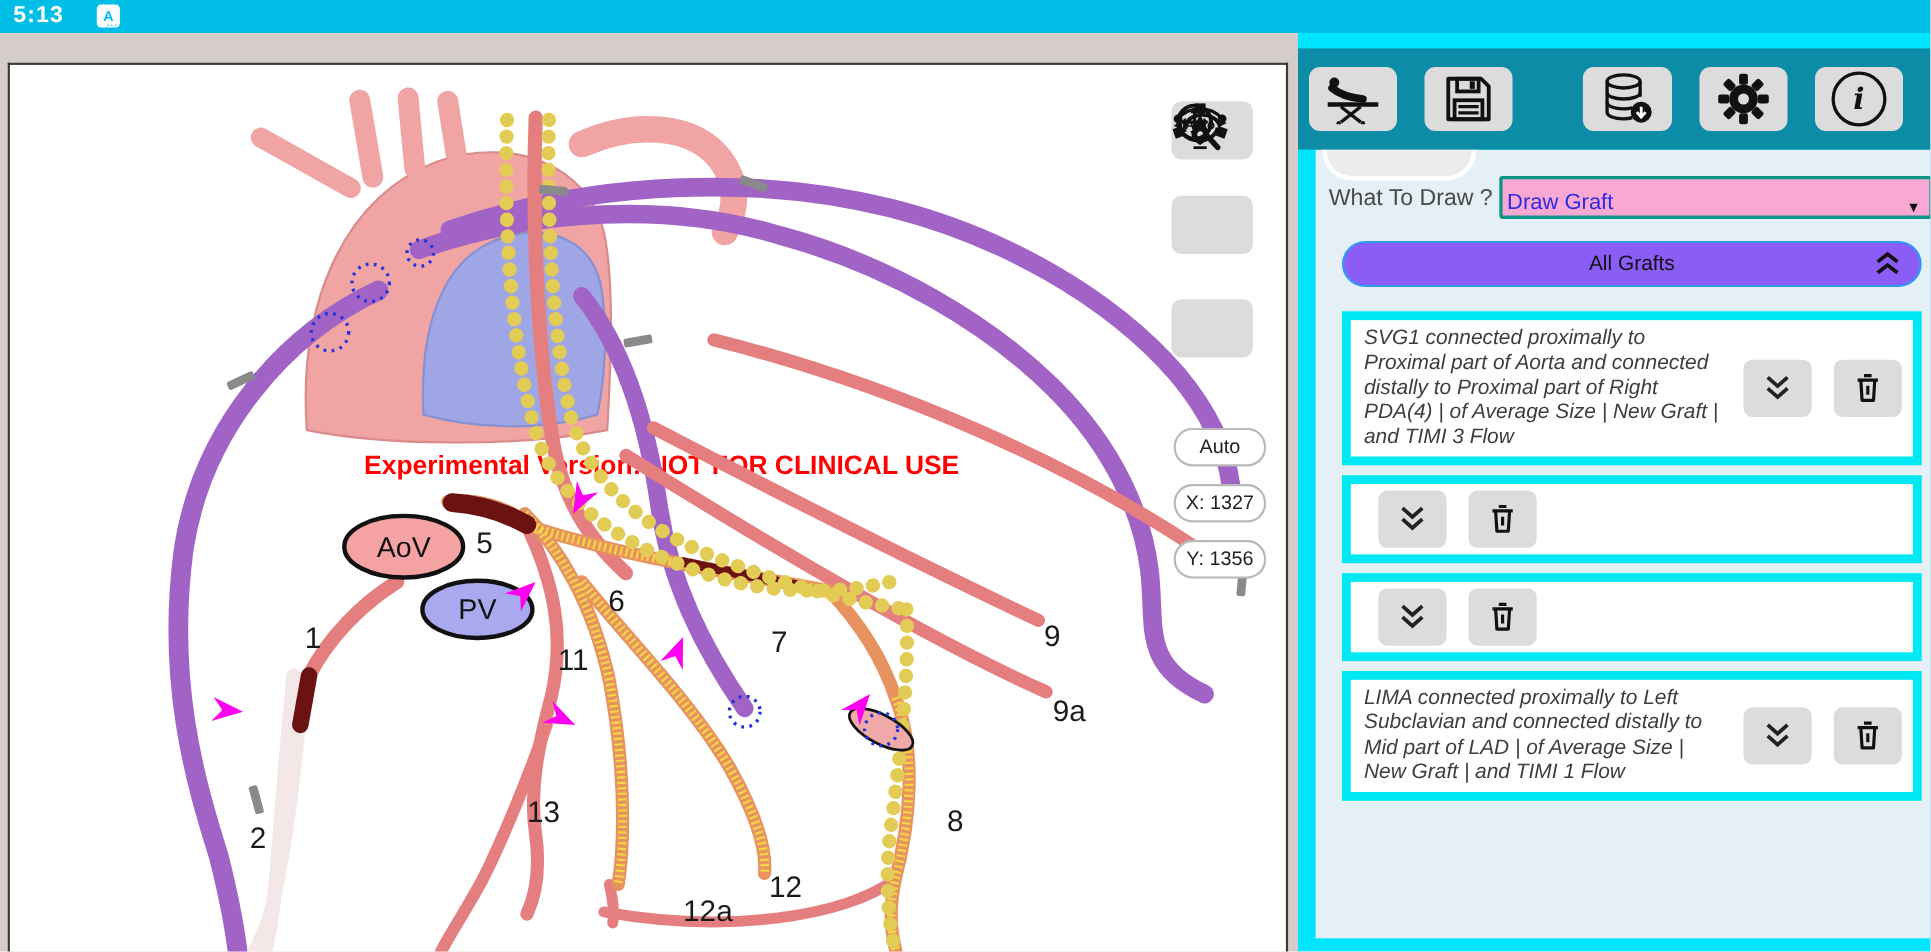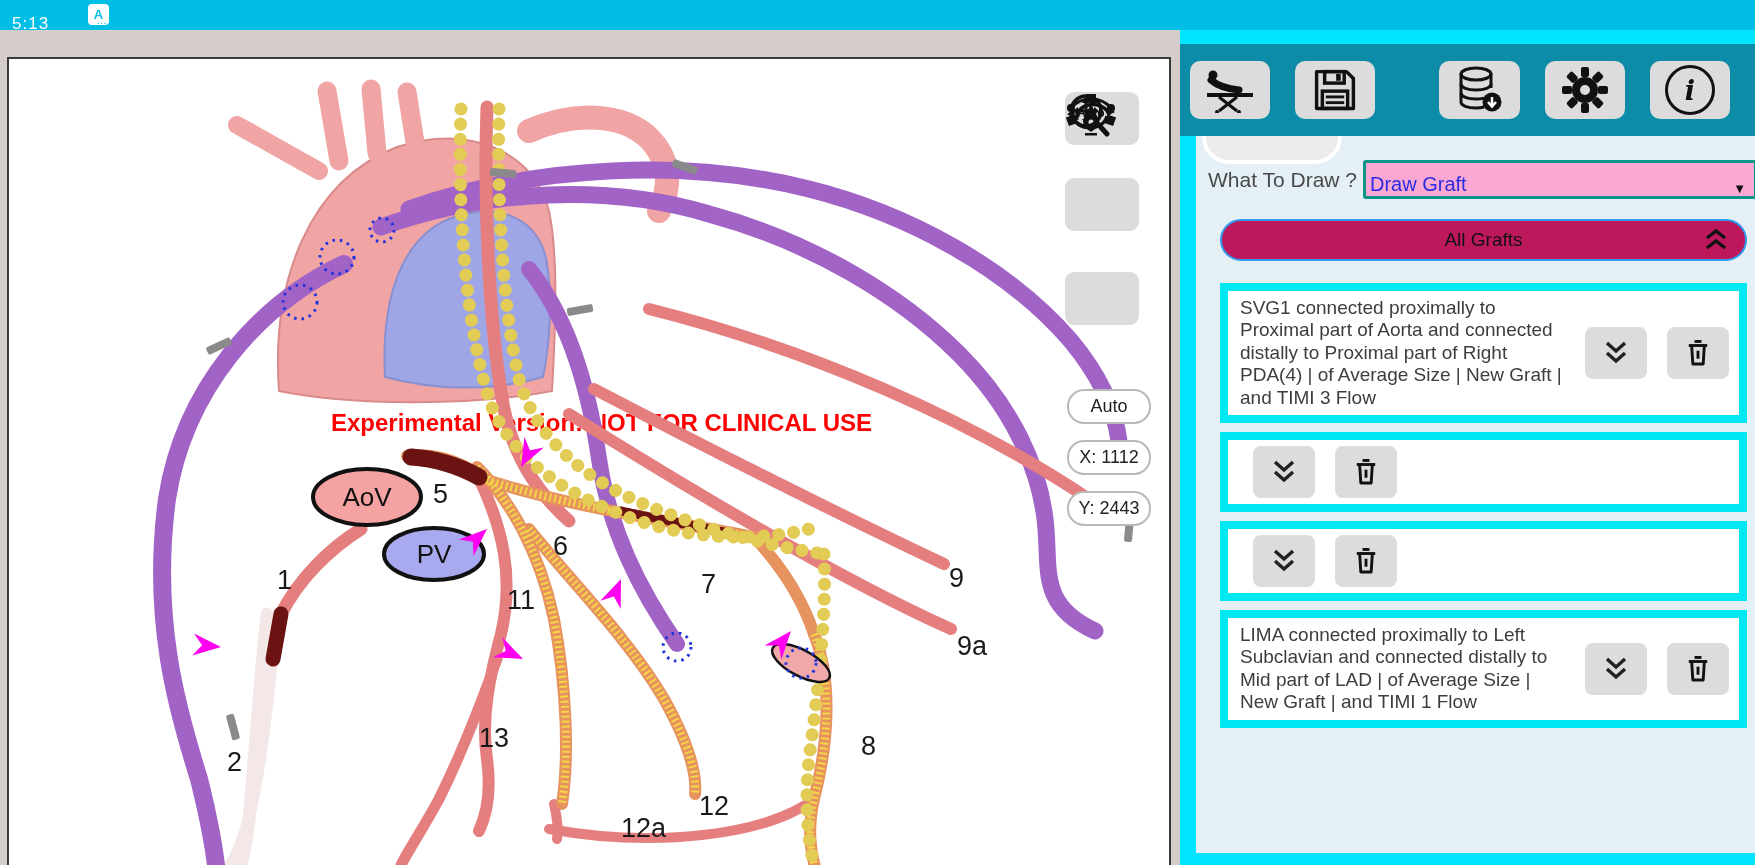--- a/index.html
+++ b/index.html
@@ -3,21 +3,21 @@
 <meta charset="utf-8">
 <style>
   html,body{margin:0;padding:0;}
   body{
     width:1755px;height:865px;position:relative;overflow:hidden;
     background:#D5CDC9;font-family:"Liberation Sans",sans-serif;
     -webkit-font-smoothing:antialiased;
   }
   
   .status-bar{position:absolute;left:0;top:0;width:1755px;height:30px;background:#00BEE6;z-index:50;}
-  .status-time{position:absolute;left:12px;top:14px;color:#fff;font-size:17px;font-weight:normal;letter-spacing:1px;}
+  .status-time{position:absolute;left:12px;top:2px;color:#fff;font-size:21px;font-weight:bold;letter-spacing:1px;}
   .status-app-icon{position:absolute;left:88px;top:4px;width:21px;height:21px;background:#fff;border-radius:4px;
     display:flex;align-items:center;justify-content:center;color:#00BEE6;font-weight:bold;font-size:13px;}
   .status-app-icon .dots{position:absolute;right:2px;bottom:1px;font-size:8px;color:#00BEE6;letter-spacing:1px;line-height:4px;}
   
   .canvas{position:absolute;left:7px;top:57px;width:1160px;height:808px;background:#fff;border:2px solid #3a3a3a;border-bottom:none;}
   .canvas svg{position:absolute;left:0;top:0;}
   .warning-text{fill:#FF0000;font-size:24px;font-weight:bold;font-family:"Liberation Sans",sans-serif;}
   .num-label{fill:#1a1a1a;font-size:27px;font-family:"Liberation Sans",sans-serif;}
   .valve-text{fill:#111;font-size:26px;text-anchor:middle;font-family:"Liberation Sans",sans-serif;}
   .dart{fill:#FF00F0;}
@@ -34,24 +34,24 @@
   .panel-header{position:relative;z-index:3;margin-top:14px;height:92px;background:#0D8CA8;display:flex;align-items:center;padding:0 0 0 10px;}
   .hdr-btn{width:82px;height:58px;background:#DCDCDC;border-radius:10px;border:none;display:flex;align-items:center;justify-content:center;margin-right:25px;padding:0;}
   .hdr-spacer{width:40px;}
   .partial-button{position:absolute;z-index:2;left:22px;top:72px;width:132px;height:54px;border-radius:27px;background:#ECECEC;border:4px solid #fff;}
   .panel-body{position:absolute;z-index:1;left:16px;top:106px;width:575px;height:717px;background:#E4EFF6;}
   .what-row{display:flex;align-items:center;justify-content:space-between;margin:24px 14px 20px 12px;}
   .what-label{font-size:21px;color:#4a4a4a;}
   .draw-select{width:376px;height:33px;background:#f9a8d4;border:3px solid #0B9488;border-radius:3px;
     display:flex;align-items:flex-end;color:#2B2BE2;font-size:20px;padding:0 8px 0 4px;justify-content:space-between;}
   .draw-select .arr{color:#111;font-size:13px;}
-  .all-grafts-btn{position:relative;margin:0 24px 22px 24px;height:38px;border-radius:21px;background:#be185d;border:2px solid #2E9BF0;
+  .all-grafts-btn{position:relative;margin:0 24px 22px 24px;height:38px;border-radius:21px;background:#8b5cf6;border:2px solid #2E9BF0;
     display:flex;align-items:center;justify-content:center;font-size:19px;color:#111;}
   .all-grafts-btn svg{position:absolute;right:16px;top:7px;}
-  .graft-card{margin:0 24px 9px 24px;background:#00E9F2;padding:8px;}
+  .graft-card{margin:0 24px 9px 24px;background:#00E9F2;padding:8px;font-style:italic;}
   .graft-inner{background:#fff;display:flex;align-items:center;padding:6px 6px 6px 12px;}
   .graft-text{flex:1;font-size:19px;line-height:1.18;color:#3d3d3d;}
   .mini-btn{width:62px;height:52px;background:#DCDCDC;border-radius:8px;border:none;display:flex;align-items:center;justify-content:center;padding:0;margin-left:13px;}
   .mini-btn.trash{margin-left:20px;margin-right:4px;}
   .info-circle{width:44px;height:44px;border:3px solid #111;border-radius:50%;display:flex;align-items:center;justify-content:center;
     font-family:"DejaVu Serif",serif;font-style:italic;font-weight:bold;font-size:27px;color:#111;}
 </style>
 </head>
 <body>
 
@@ -215,22 +215,22 @@
     </button>
     <button class="tool-square ts-3">
       <svg width="48" height="46" viewBox="0 0 48 46">
         <circle cx="21" cy="19" r="15" fill="none" stroke="#111" stroke-width="3.5"></circle>
         <line x1="32" y1="31" x2="42" y2="42" stroke="#111" stroke-width="5" stroke-linecap="round"></line>
         <path d="M21,9 v20 M11,19 h20" stroke="#111" stroke-width="3"></path>
         <path d="M21,6 l-4,5 h8 z M21,32 l-4,-5 h8 z M8,19 l5,-4 v8 z M34,19 l-5,-4 v8 z" fill="#111"></path>
       </svg>
     </button>
     <div class="coord-pill">Auto</div>
-    <div class="coord-pill">X: 1112</div>
-    <div class="coord-pill">Y: 2443</div>
+    <div class="coord-pill">X: 1327</div>
+    <div class="coord-pill">Y: 1356</div>
   </div>
 </div>
 
 <div class="right-panel">
   <div class="partial-button"></div>
 
   <div class="panel-header">
     <button class="hdr-btn" aria-label="patient-bed">
       <svg width="54" height="46" viewBox="0 0 54 46">
         <circle cx="10" cy="8" r="4.5" fill="#111"></circle>

